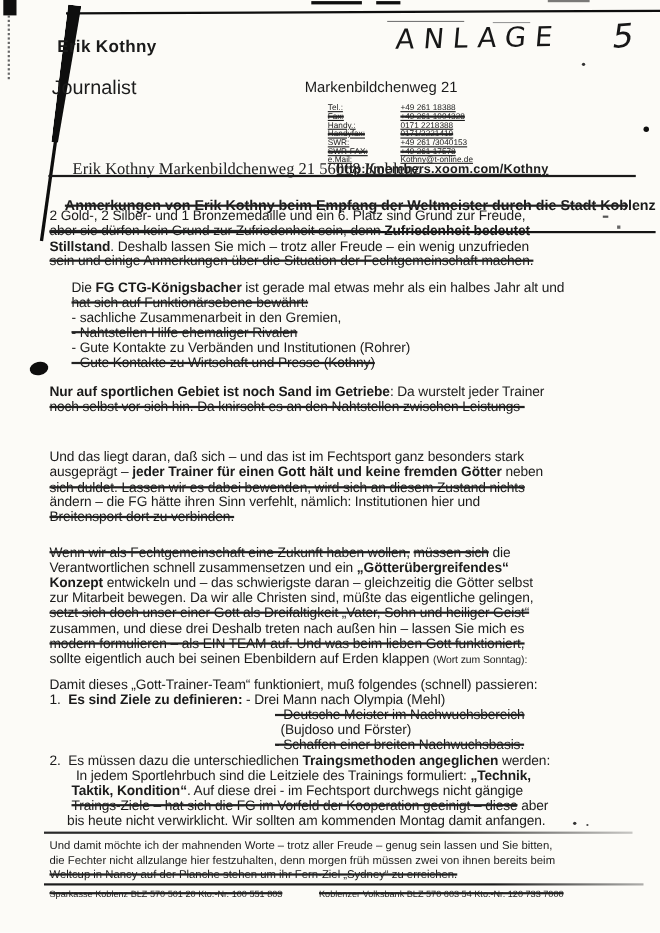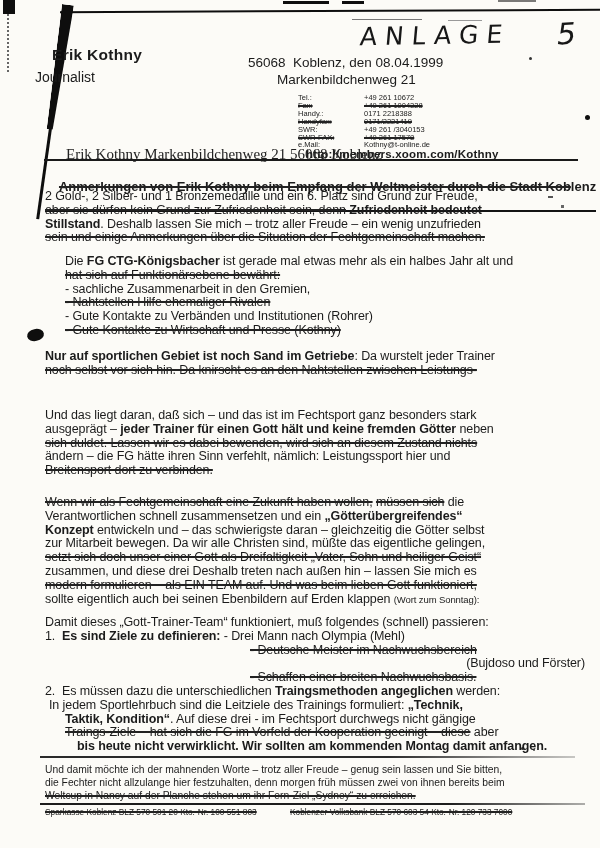--- a/index.html
+++ b/index.html
@@ -27,25 +27,25 @@
   .a-speck2{left:561px;top:205px;width:3px;height:3px;background:#666;}
   .a-speck3{left:521px;top:747px;width:3px;height:3px;background:#333;border-radius:50%;}
   .a-speck4{left:533px;top:749px;width:2px;height:2px;background:#444;border-radius:50%;}
   .a-speck5{left:529px;top:57px;width:3px;height:3px;background:#333;border-radius:50%;}
   
   .annotation{position:absolute;left:360px;top:16px;color:#171717;
     font-family:"DejaVu Sans",sans-serif;}
   .annotation .word{font-size:25px;letter-spacing:8px;transform:skewX(-6deg) rotate(-1deg);display:inline-block;}
   .annotation .num{font-size:30px;display:inline-block;margin-left:42px;transform:skewX(-12deg) rotate(-4deg);}
   
-  .lh-name{position:absolute;left:52px;top:46px;font-size:15.5px;font-weight:bold;letter-spacing:.3px;}
-  .lh-role{position:absolute;left:35px;top:69px;font-size:14px;}
+  .lh-name{position:absolute;left:52px;top:34px;font-size:15.5px;font-weight:bold;letter-spacing:.3px;}
+  .lh-role{position:absolute;left:47px;top:69px;font-size:18px;}
   .lh-city{position:absolute;left:248px;top:55px;font-size:13.5px;white-space:pre;}
   .lh-street{position:absolute;left:277px;top:72px;font-size:13.5px;}
-  .contacts{position:absolute;left:298px;top:94px;font-size:7.5px;line-height:7.9px;width:220px;}
+  .contacts{position:absolute;left:298px;top:94px;font-size:7.5px;line-height:7.9px;width:220px;text-decoration:underline;}
   .contact-row{display:flex;}
   .contact-row .cl{width:66px;flex:0 0 66px;}
   .lh-url{position:absolute;left:306px;top:148px;font-size:11.5px;font-weight:bold;
           text-decoration:underline;letter-spacing:.2px;}
   .lh-sender{position:absolute;left:46px;top:146px;font-size:15px;font-family:"Liberation Serif",serif;color:#222;padding-left:20px;}
   .rule1{position:absolute;left:44px;top:159px;width:534px;height:2px;background:#1a1a1a;}
   
   .heading{position:absolute;left:45px;top:164px;font-size:13px;font-weight:bold;
            border-bottom:2px solid #141414;padding-bottom:1px;white-space:pre;}
   
@@ -88,26 +88,25 @@
   <div class="art a-speck4"></div>
   <div class="art a-speck5"></div>
 
   <div class="annotation">
     <span class="word">ANLAGE</span>
     <span class="num">5</span>
   </div>
 
   <div class="lh-name">Erik Kothny</div>
   <div class="lh-role">Journalist</div>
-  <div class="lh-city">56068  Koblenz, den 08.04.1999</div>
   <div class="lh-street">Markenbildchenweg 21</div>
   <div class="contacts" id="contacts">
       <div class="contact-row">
         <span class="cl">Tel.:</span>
-        <span class="cv">+49 261 10672</span>
+        <span class="cv">+49 261 18388</span>
       </div>
       <div class="contact-row">
         <span class="cl s">Fax:</span>
         <span class="cv s">+49 261 1004328</span>
       </div>
       <div class="contact-row">
         <span class="cl">Handy.:</span>
         <span class="cv">0171 2218388</span>
       </div>
       <div class="contact-row">
@@ -151,44 +150,44 @@
         <div class="line"><span class="s">- Gute Kontakte zu Wirtschaft und Presse (Kothny)</span></div>
       </div>
       <div class="para" style="top: 350px;">
         <div class="line"><span class="b">Nur auf sportlichen Gebiet ist noch Sand im Getriebe</span><span>: Da wurstelt jeder Trainer</span></div>
         <div class="line"><span class="s">noch selbst vor sich hin. Da knirscht es an den Nahtstellen zwischen Leistungs-</span></div>
       </div>
       <div class="para" style="top: 409px;">
         <div class="line"><span>Und das liegt daran, daß sich – und das ist im Fechtsport ganz besonders stark</span></div>
         <div class="line"><span>ausgeprägt – </span><span class="b">jeder Trainer für einen Gott hält und keine fremden Götter</span><span> neben</span></div>
         <div class="line"><span class="s">sich duldet. Lassen wir es dabei bewenden, wird sich an diesem Zustand nichts</span></div>
-        <div class="line"><span>ändern – die FG hätte ihren Sinn verfehlt, nämlich: Leistungssport hier und</span></div>
+        <div class="line"><span>ändern – die FG hätte ihren Sinn verfehlt, nämlich: Institutionen hier und</span></div>
         <div class="line"><span class="s">Breitensport dort zu verbinden.</span></div>
       </div>
       <div class="para" style="top: 496px;">
         <div class="line"><span class="s">Wenn wir als Fechtgemeinschaft eine Zukunft haben wollen,</span><span> </span><span class="s">müssen sich</span><span> die</span></div>
         <div class="line"><span>Verantwortlichen schnell zusammensetzen und ein </span><span class="b">„Götterübergreifendes“</span></div>
         <div class="line"><span class="b">Konzept</span><span> entwickeln und – das schwierigste daran – gleichzeitig die Götter selbst</span></div>
         <div class="line"><span>zur Mitarbeit bewegen. Da wir alle Christen sind, müßte das eigentliche gelingen,</span></div>
         <div class="line"><span class="s">setzt sich doch unser einer Gott als Dreifaltigkeit „Vater, Sohn und heiliger Geist“</span></div>
         <div class="line"><span>zusammen, und diese drei Deshalb treten nach außen hin – lassen Sie mich es</span></div>
         <div class="line"><span class="s">modern formulieren – als EIN TEAM auf. Und was beim lieben Gott funktioniert,</span></div>
         <div class="line"><span>sollte eigentlich auch bei seinen Ebenbildern auf Erden klappen </span><span class="sm">(Wort zum Sonntag):</span></div>
       </div>
       <div class="para" style="top: 616px;">
         <div class="line"><span>Damit dieses „Gott-Trainer-Team“ funktioniert, muß folgendes (schnell) passieren:</span></div>
         <div class="line"><span>1.  </span><span class="b">Es sind Ziele zu definieren:</span><span> - Drei Mann nach Olympia (Mehl)</span></div>
         <div class="line" style="margin-left: 205px;"><span class="s">- Deutsche Meister im Nachwuchsbereich</span></div>
-        <div class="line" style="margin-left: 210px; text-align: right;"><span>(Bujdoso und Förster)</span></div>
+        <div class="line" style="margin-left: 210px;"><span>(Bujdoso und Förster)</span></div>
         <div class="line" style="margin-left: 205px;"><span class="s">- Schaffen einer breiten Nachwuchsbasis.</span></div>
         <div class="line"><span>2.  Es müssen dazu die unterschiedlichen </span><span class="b">Traingsmethoden angeglichen</span><span> werden:</span></div>
-        <div class="line" style="margin-left: 4px;"><span>In jedem Sportlehrbuch sind die Leitziele des Trainings formuliert: </span><span class="b">„Technik,</span></div>
+        <div class="line" style="margin-left: 24px;"><span>In jedem Sportlehrbuch sind die Leitziele des Trainings formuliert: </span><span class="b">„Technik,</span></div>
         <div class="line" style="margin-left: 20px;"><span class="b">Taktik, Kondition“</span><span>. Auf diese drei - im Fechtsport durchwegs nicht gängige</span></div>
         <div class="line" style="margin-left: 20px;"><span class="s">Traings-Ziele – hat sich die FG im Vorfeld der Kooperation geeinigt – diese</span><span> aber</span></div>
-        <div class="line" style="margin-left: 32px; font-weight: bold;"><span>bis heute nicht verwirklicht. Wir sollten am kommenden Montag damit anfangen.</span></div>
+        <div class="line" style="margin-left: 16px;"><span>bis heute nicht verwirklicht. Wir sollten am kommenden Montag damit anfangen.</span></div>
       </div>
       <div class="para small-para" style="top: 763px;">
         <div class="line"><span>Und damit möchte ich der mahnenden Worte – trotz aller Freude – genug sein lassen und Sie bitten,</span></div>
         <div class="line"><span>die Fechter nicht allzulange hier festzuhalten, denn morgen früh müssen zwei von ihnen bereits beim</span></div>
         <div class="line"><span class="s">Weltcup in Nancy auf der Planche stehen um ihr Fern-Ziel „Sydney“ zu erreichen.</span></div>
       </div>
     </div>
 
   <div class="rule2"></div>
   <div class="rule3"></div>

